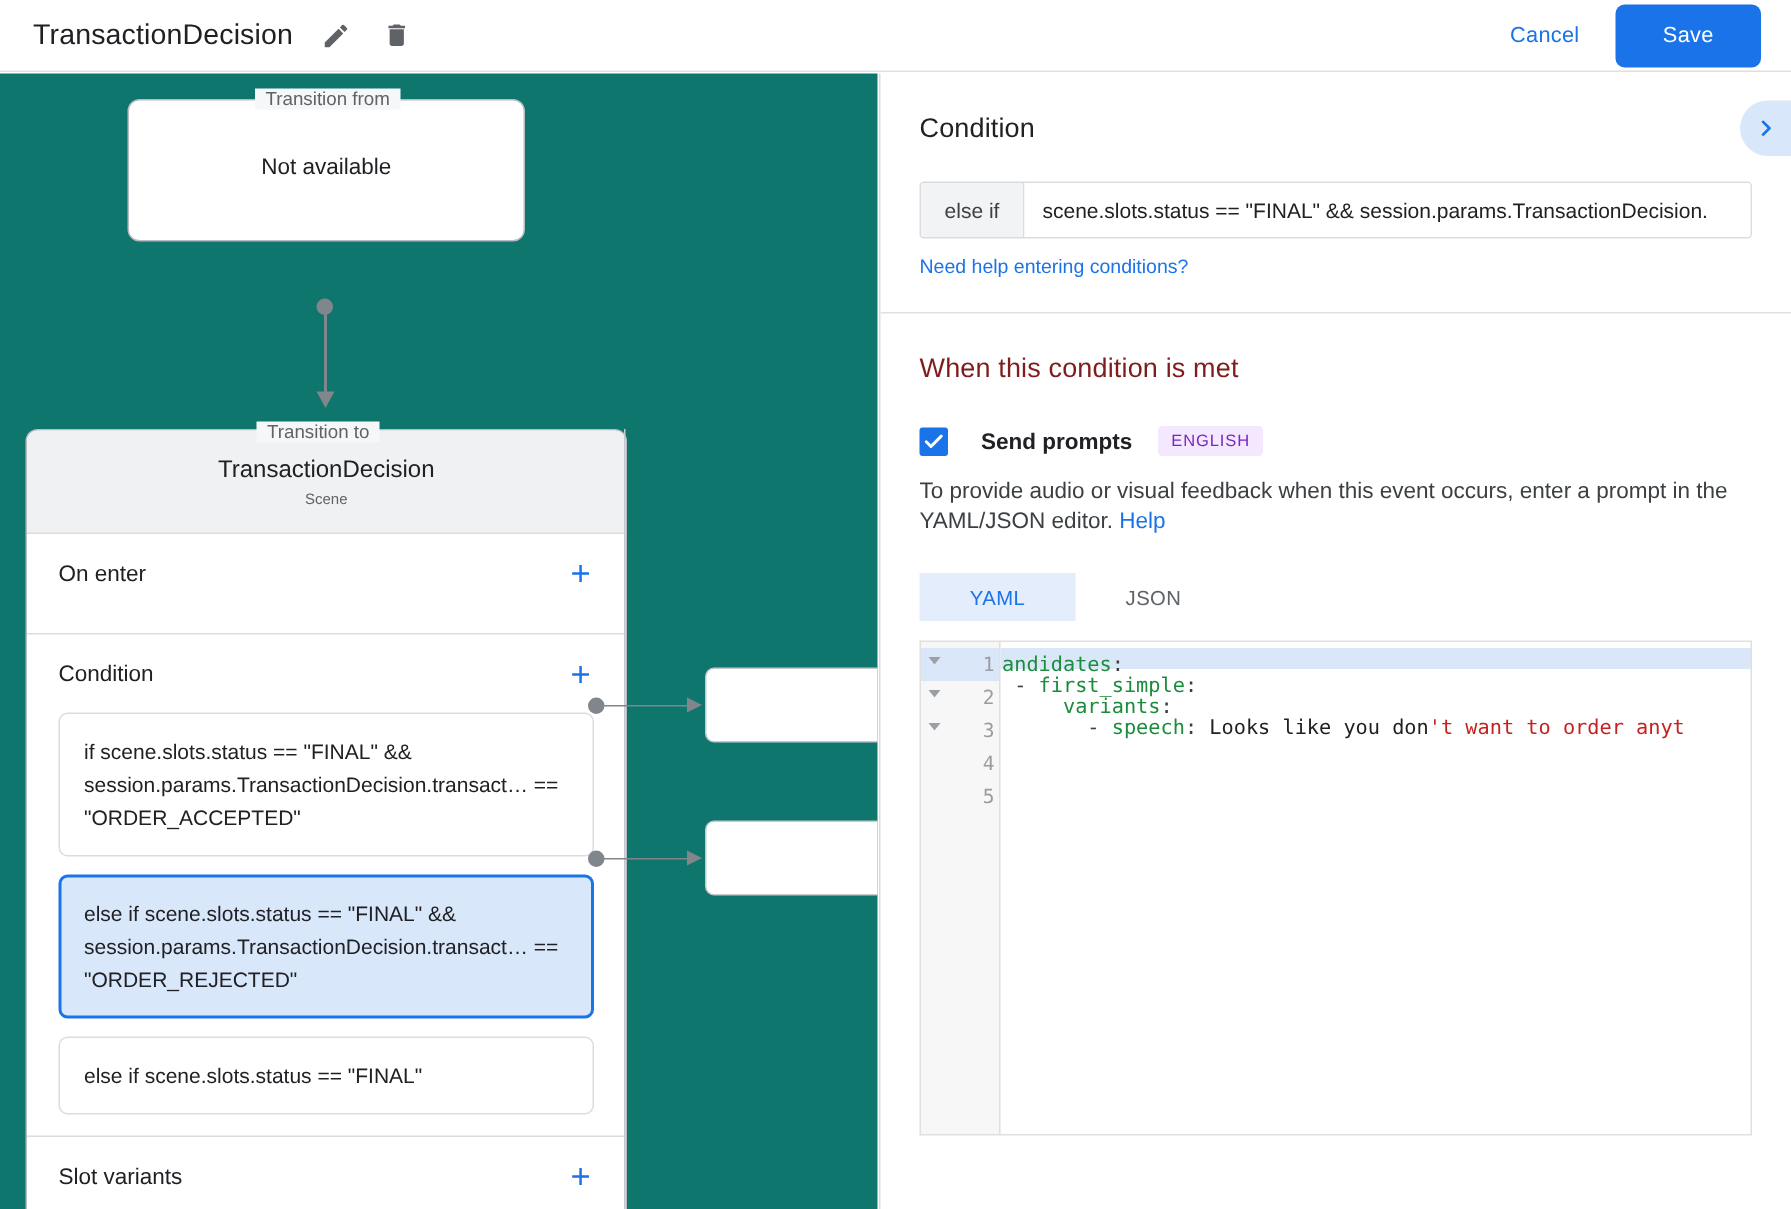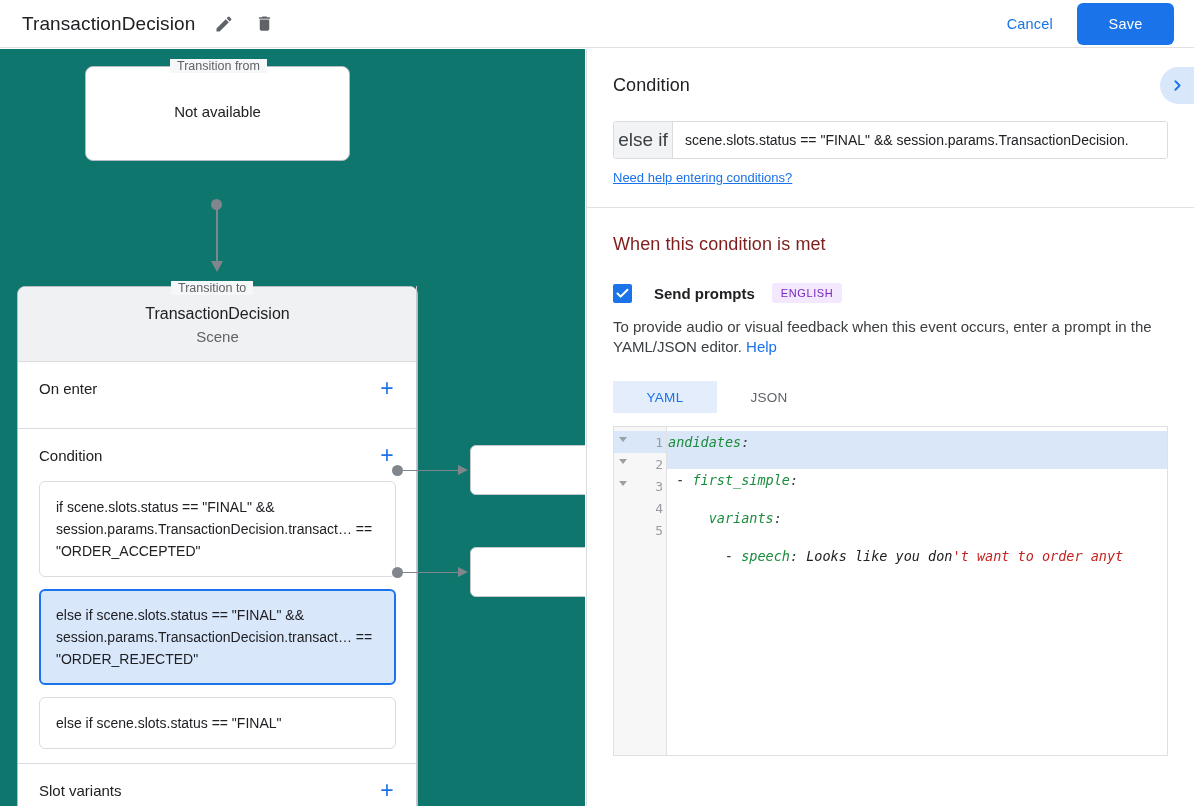--- a/index.html
+++ b/index.html
@@ -112,21 +112,21 @@
     background: #f6f7f8; padding: 0 7px;
     font-size: 12.5px; color: #5f6368; z-index: 3;
   }
   .scene-head {
     background: #f0f1f2;
     padding: 18px 0 16px;
     text-align: center;
     border-bottom: 1px solid #dadce0;
   }
   .scene-head-title { font-size: 16px; color: #202124; }
-  .scene-head-sub { font-size: 15px; color: #5f6368; margin-top: 5px; }
+  .scene-head-sub { font-size: 10px; color: #5f6368; margin-top: 5px; }
 
   .sect {
     border-bottom: 1px solid #dadce0;
     padding: 0 0 14px 0;
   }
   .sect:last-child { border-bottom: none; }
   .sect-head {
     display: flex; align-items: center; justify-content: space-between;
     height: 52px; padding: 0 18px 0 21px;
   }
@@ -209,32 +209,32 @@
 
   .cond-row {
     display: flex; margin: 25px 26px 0 26px;
     border: 1px solid #dadce0; border-radius: 3px;
     height: 38px; overflow: hidden;
   }
   .cond-prefix {
     background: #f1f3f4;
     border-right: 1px solid #dadce0;
     display: flex; align-items: center; justify-content: center;
-    width: 59px; font-size: 19px; color: #3c4043;
+    width: 69px; font-size: 14px; color: #3c4043;
     flex: none;
   }
   .cond-input {
     flex: 1; border: none; outline: none;
     font-family: "Liberation Sans", sans-serif;
     font-size: 14px; color: #202124;
     padding: 0 12px; background: #ffffff;
   }
   .help-link {
     display: inline-block; margin: 11px 0 0 26px;
-    color: #1a73e8; font-size: 13px; cursor: pointer; text-decoration: underline;
+    color: #1a73e8; font-size: 13px; cursor: pointer;
   }
   .panel-divider {
     margin-top: 21px; height: 1px; background: #e0e0e0; width: 100%;
   }
 
   .panel-body { padding: 26px 26px 0 26px; }
   .body-h { font-size: 18px; color: #7f1d1d; letter-spacing: .1px; }
 
   .check-row { display: flex; align-items: center; margin-top: 28px; }
   .checkbox {
@@ -302,21 +302,21 @@
     border-top: 5px solid #9aa0a6;
   }
   .gline.hl { background: #d9e7f8; }
   .code {
     flex: 1; padding-top: 4px; position: relative;
     font-family: "DejaVu Sans Mono", monospace;
     font-size: 13.5px;
     white-space: pre;
     overflow: hidden;
   }
-  .cline { height: 38px; line-height: 22px; padding-left: 1px; font-style: italic; }
+  .cline { height: 14px; line-height: 22px; padding-left: 1px; }
   .cline.hl { background: #d9e7f8; }
   .k { color: #1a8c3c; }
   .p { color: #3c4043; }
   .s { color: #c5221f; }
   .t { color: #202124; }
   .ed-scroll-edge {
     position: absolute; right: 0; top: 0; width: 1px; height: 100%;
     background: #e0e0e0;
   }
 </style>

